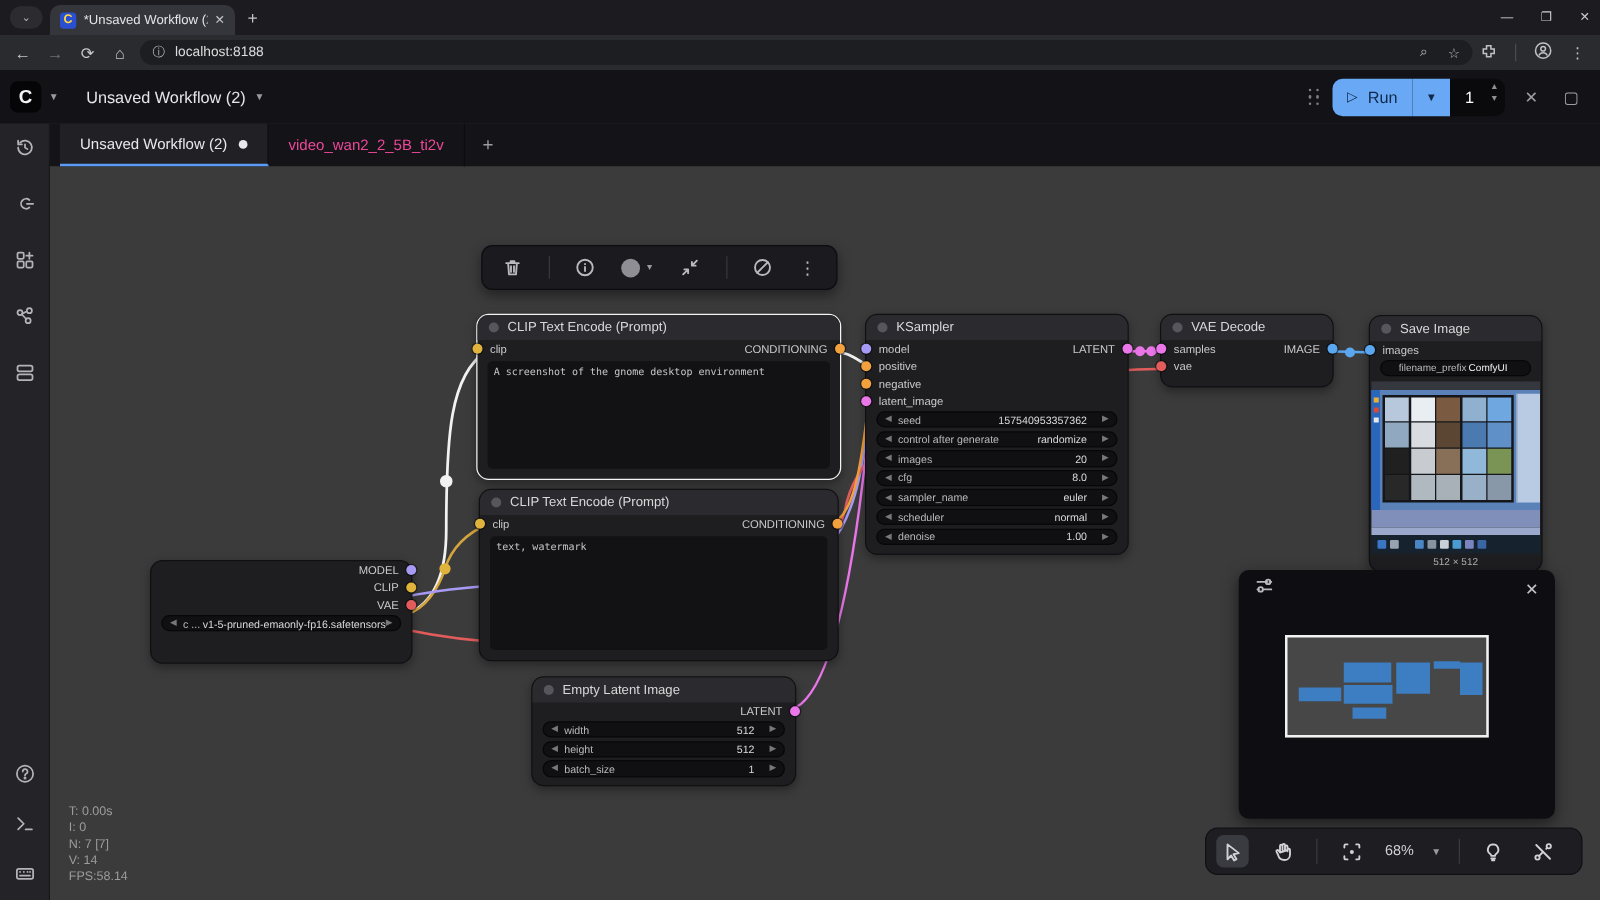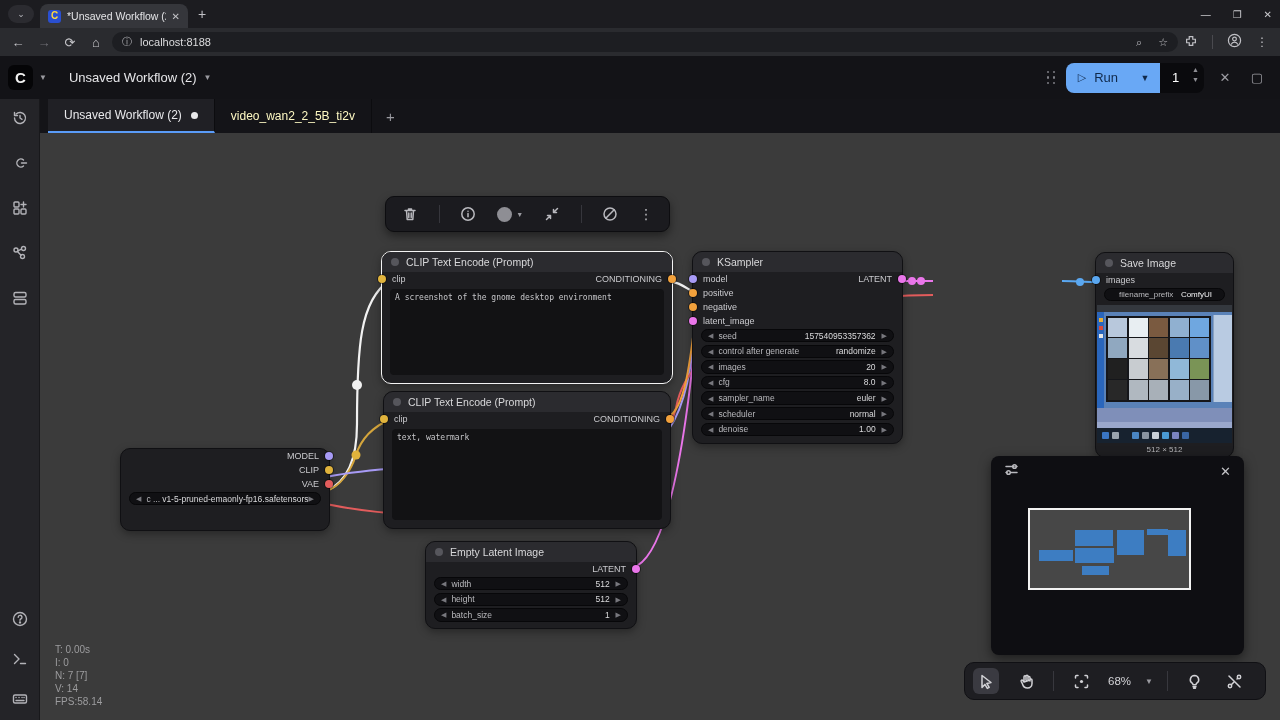--- a/index.html
+++ b/index.html
@@ -39,21 +39,21 @@
   .runbtn .play { font-size:11px; }
   .runbtn .lbl { font-size:13px; }
   .runchev { height:30px; width:30px; background:#69a8f5; border-radius:0; display:flex; align-items:center; justify-content:center; color:#10294a; font-size:9px; }
   .qcount { height:30px; width:44px; background:#0a0a0d; border-radius:0 8px 8px 0; display:flex; align-items:center; color:#fff; font-size:13px; padding-left:12px; position:relative; }
   .qsteppers { position:absolute; right:5px; top:3px; display:flex; flex-direction:column; gap:3px; color:#8e8e94; font-size:7px; line-height:1; }
   .topic { color:#9d9da3; font-size:13px; width:22px; text-align:center; }
 
   
   .wftabs { position:absolute; left:0; top:99px; width:1280px; height:34px; background:#141418; display:flex; align-items:stretch; }
   .wftabs .spacer { width:48px; }
-  .wftab { position:relative; display:flex; align-items:center; gap:9px; padding:0 16px; font-size:12px; color:#fef9c3; border-right:1px solid #0c0c0f; }
+  .wftab { position:relative; display:flex; align-items:center; gap:9px; padding:0 16px; font-size:12px; color:#ec4899; border-right:1px solid #0c0c0f; }
   .wftab.active { background:#202025; color:#e9e9ec; border-bottom:2px solid #5a9cf8; }
   .dirty-dot { width:7px; height:7px; border-radius:50%; background:#e8e8ea; }
   .addtab { display:flex; align-items:center; padding:0 14px; color:#9a9aa0; font-size:15px; }
 
   
   .sidebar { position:absolute; left:0; top:99px; width:40px; height:621px; background:#242428; border-right:1px solid #18181b; display:flex; flex-direction:column; align-items:center; padding-top:10px; gap:27px; }
   .sb-bottom { margin-top:auto; display:flex; flex-direction:column; gap:22px; align-items:center; padding-bottom:12px; }
   .sb-ic { width:18px; height:18px; color:#b3b3b8; }
   .sb-ic svg { width:18px; height:18px; stroke:#b3b3b8; fill:none; stroke-width:1.4; stroke-linecap:round; stroke-linejoin:round; }
 
@@ -67,21 +67,21 @@
   .ndot { width:8px; height:8px; border-radius:50%; background:#56565c; flex:none; }
   .ntitle { font-size:10.5px; color:#d8d8da; white-space:nowrap; }
   .prow { position:relative; height:13.5px; display:flex; align-items:center; font-size:9px; color:#cacace; padding:7px 10px; flex:none;gap:30px; }
   .prow.right { justify-content:flex-end; }
   .pspread { justify-content:space-between; }
   .pdot { position:absolute; width:8px; height:8px; border-radius:50%; top:50%; transform:translateY(-50%); box-shadow:0 0 0 1px rgba(0,0,0,.45); }
   .pdot.in { left:-4px; } .pdot.out { right:-4px; }
   .widget { height:13.2px; background:#101013; border:1px solid #070709; border-radius:8px; display:flex; align-items:center; margin:1.2px 8px; padding:0 6px; font-size:8.5px; flex:none; }
   .warr { color:#77777d; font-size:7px; line-height:1; }
   .wname { margin-left:5px; color:#b9b9bd; flex:1; text-align:left; white-space:nowrap; overflow:hidden; }
-  .wval { margin-right:6px; color:#dadadc; white-space:nowrap; }
+  .wval { margin-right:12px; color:#dadadc; white-space:nowrap; }
   .prompt { flex:1; background:#121214; border-radius:4px; margin:3px 8px 8px; padding:4px 5px; font:8px "DejaVu Sans Mono",monospace; color:#c6c6c9; line-height:1.25; }
 
   
   .si-cap { height:13px; display:flex; align-items:center; justify-content:center; font-size:8px; color:#b4b4b7; }
   .sip { margin:2px 1px 0; height:138px; display:flex; flex-direction:column; overflow:hidden; }
   .sp-title { height:7px; background:#34383e; flex:none; }
   .sp-main { flex:1; display:flex; background:#5a82b8; }
   .sp-desk { width:7px; background:#2a66bc; display:flex; flex-direction:column; gap:4px; padding-top:6px; align-items:center; flex:none; }
   .sp-desk i { width:4px; height:4px; background:#e8b03a; }
   .sp-desk i:nth-child(2){ background:#d84b3a; } .sp-desk i:nth-child(3){ background:#e8e8e8; }
@@ -475,20 +475,36 @@
       <span class="warr">▶</span>
     </div>
     <div class="widget">
       <span class="warr">◀</span>
       <span class="wname">denoise</span>
       <span class="wval">1.00</span>
       <span class="warr">▶</span>
     </div>
   </div>
 
+  <div class="node" style="left:928px; top:251px; width:139px; height:59px;">
+    <div class="nhead">
+      <span class="ndot"></span>
+      <span class="ntitle">VAE Decode</span>
+    </div>
+    <div class="prow pspread">
+      <span class="pdot in" style="background:#ea76ea;"></span>
+      <span>samples</span>
+      <span>IMAGE</span>
+      <span class="pdot out" style="background:#5aa7f0;"></span>
+    </div>
+    <div class="prow">
+      <span class="pdot in" style="background:#e25c5c;"></span>
+      <span>vae</span>
+    </div>
+  </div>
 
   <div class="node" style="left:1095px; top:252px; width:139px; height:206px;">
     <div class="nhead">
       <span class="ndot"></span>
       <span class="ntitle">Save Image</span>
     </div>
     <div class="prow">
       <span class="pdot in" style="background:#5aa7f0;"></span>
       <span>images</span>
     </div>

